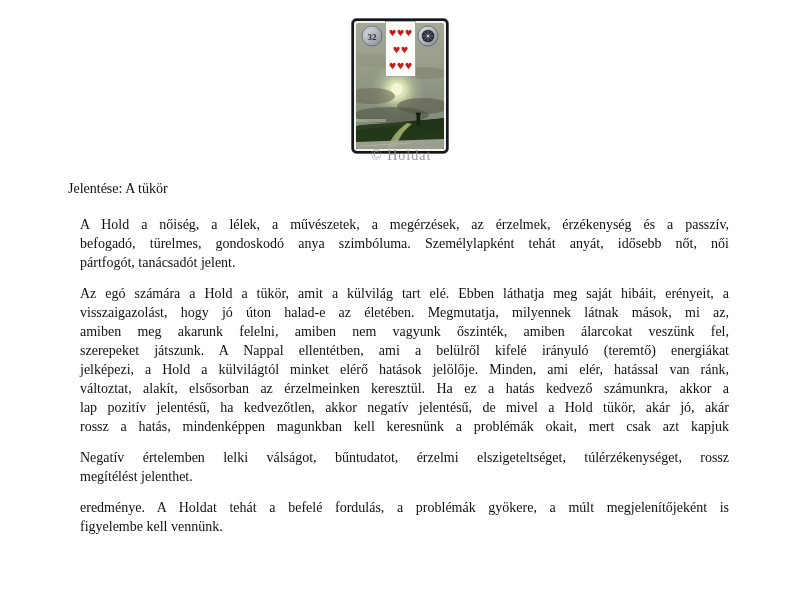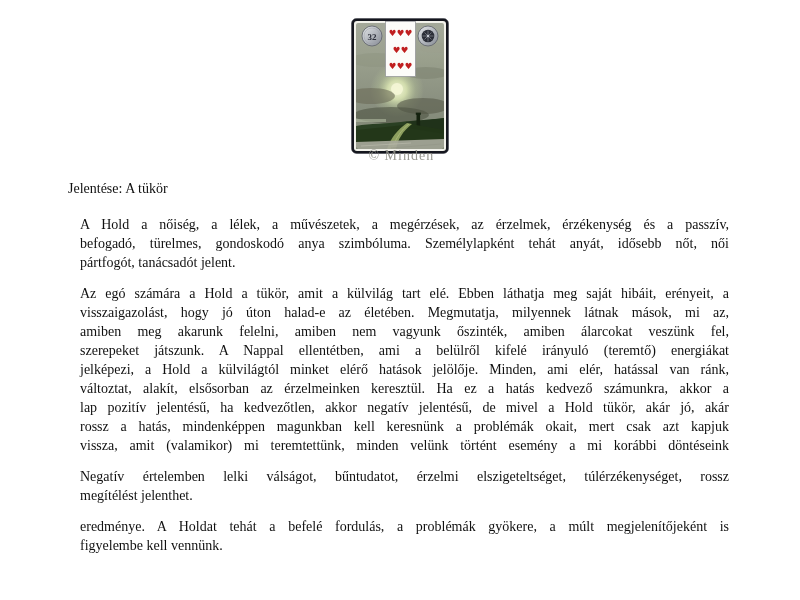--- a/index.html
+++ b/index.html
@@ -130,40 +130,39 @@
             <text x="45.5" y="34.5" class="heart" fill="#c01f1f">♥</text>
             <text x="53.5" y="34.5" class="heart" fill="#c01f1f">♥</text>
             <text x="41.5" y="51" class="heart" fill="#c01f1f">♥</text>
             <text x="49.5" y="51" class="heart" fill="#c01f1f">♥</text>
             <text x="57.5" y="51" class="heart" fill="#c01f1f">♥</text>
           </g>
       </g>
     </svg>
   </figure>
 
-  <div class="watermark">© Minden</div>
+  <div class="watermark">© Holdat</div>
 
   <main class="content">
     <div class="subtitle">Jelentése: A tükör</div>
 
     <div class="para gap-blank">
         <div class="tline">A Hold a nőiség, a lélek, a művészetek, a megérzések, az érzelmek, érzékenység és a passzív,</div>
         <div class="tline">befogadó, türelmes, gondoskodó anya szimbóluma. Személylapként tehát anyát, idősebb nőt, női</div>
         <div class="tline tline-last">pártfogót, tanácsadót jelent.</div>
       </div>
     <div class="para">
         <div class="tline">Az egó számára a Hold a tükör, amit a külvilág tart elé. Ebben láthatja meg saját hibáit, erényeit, a</div>
         <div class="tline">visszaigazolást, hogy jó úton halad-e az életében. Megmutatja, milyennek látnak mások, mi az,</div>
         <div class="tline">amiben meg akarunk felelni, amiben nem vagyunk őszinték, amiben álarcokat veszünk fel,</div>
         <div class="tline">szerepeket játszunk. A Nappal ellentétben, ami a belülről kifelé irányuló (teremtő) energiákat</div>
         <div class="tline">jelképezi, a Hold a külvilágtól minket elérő hatások jelölője. Minden, ami elér, hatással van ránk,</div>
         <div class="tline">változtat, alakít, elsősorban az érzelmeinken keresztül. Ha ez a hatás kedvező számunkra, akkor a</div>
         <div class="tline">lap pozitív jelentésű, ha kedvezőtlen, akkor negatív jelentésű, de mivel a Hold tükör, akár jó, akár</div>
         <div class="tline">rossz a hatás, mindenképpen magunkban kell keresnünk a problémák okait, mert csak azt kapjuk</div>
-        <div class="tline">vissza, amit (valamikor) mi teremtettünk, minden velünk történt esemény a mi korábbi döntéseink</div>
       </div>
     <div class="para">
         <div class="tline">Negatív értelemben lelki válságot, bűntudatot, érzelmi elszigeteltséget, túlérzékenységet, rossz</div>
         <div class="tline tline-last">megítélést jelenthet.</div>
       </div>
     <div class="para gap-small">
         <div class="tline">eredménye. A Holdat tehát a befelé fordulás, a problémák gyökere, a múlt megjelenítőjeként is</div>
         <div class="tline tline-last">figyelembe kell vennünk.</div>
       </div>
   </main>

